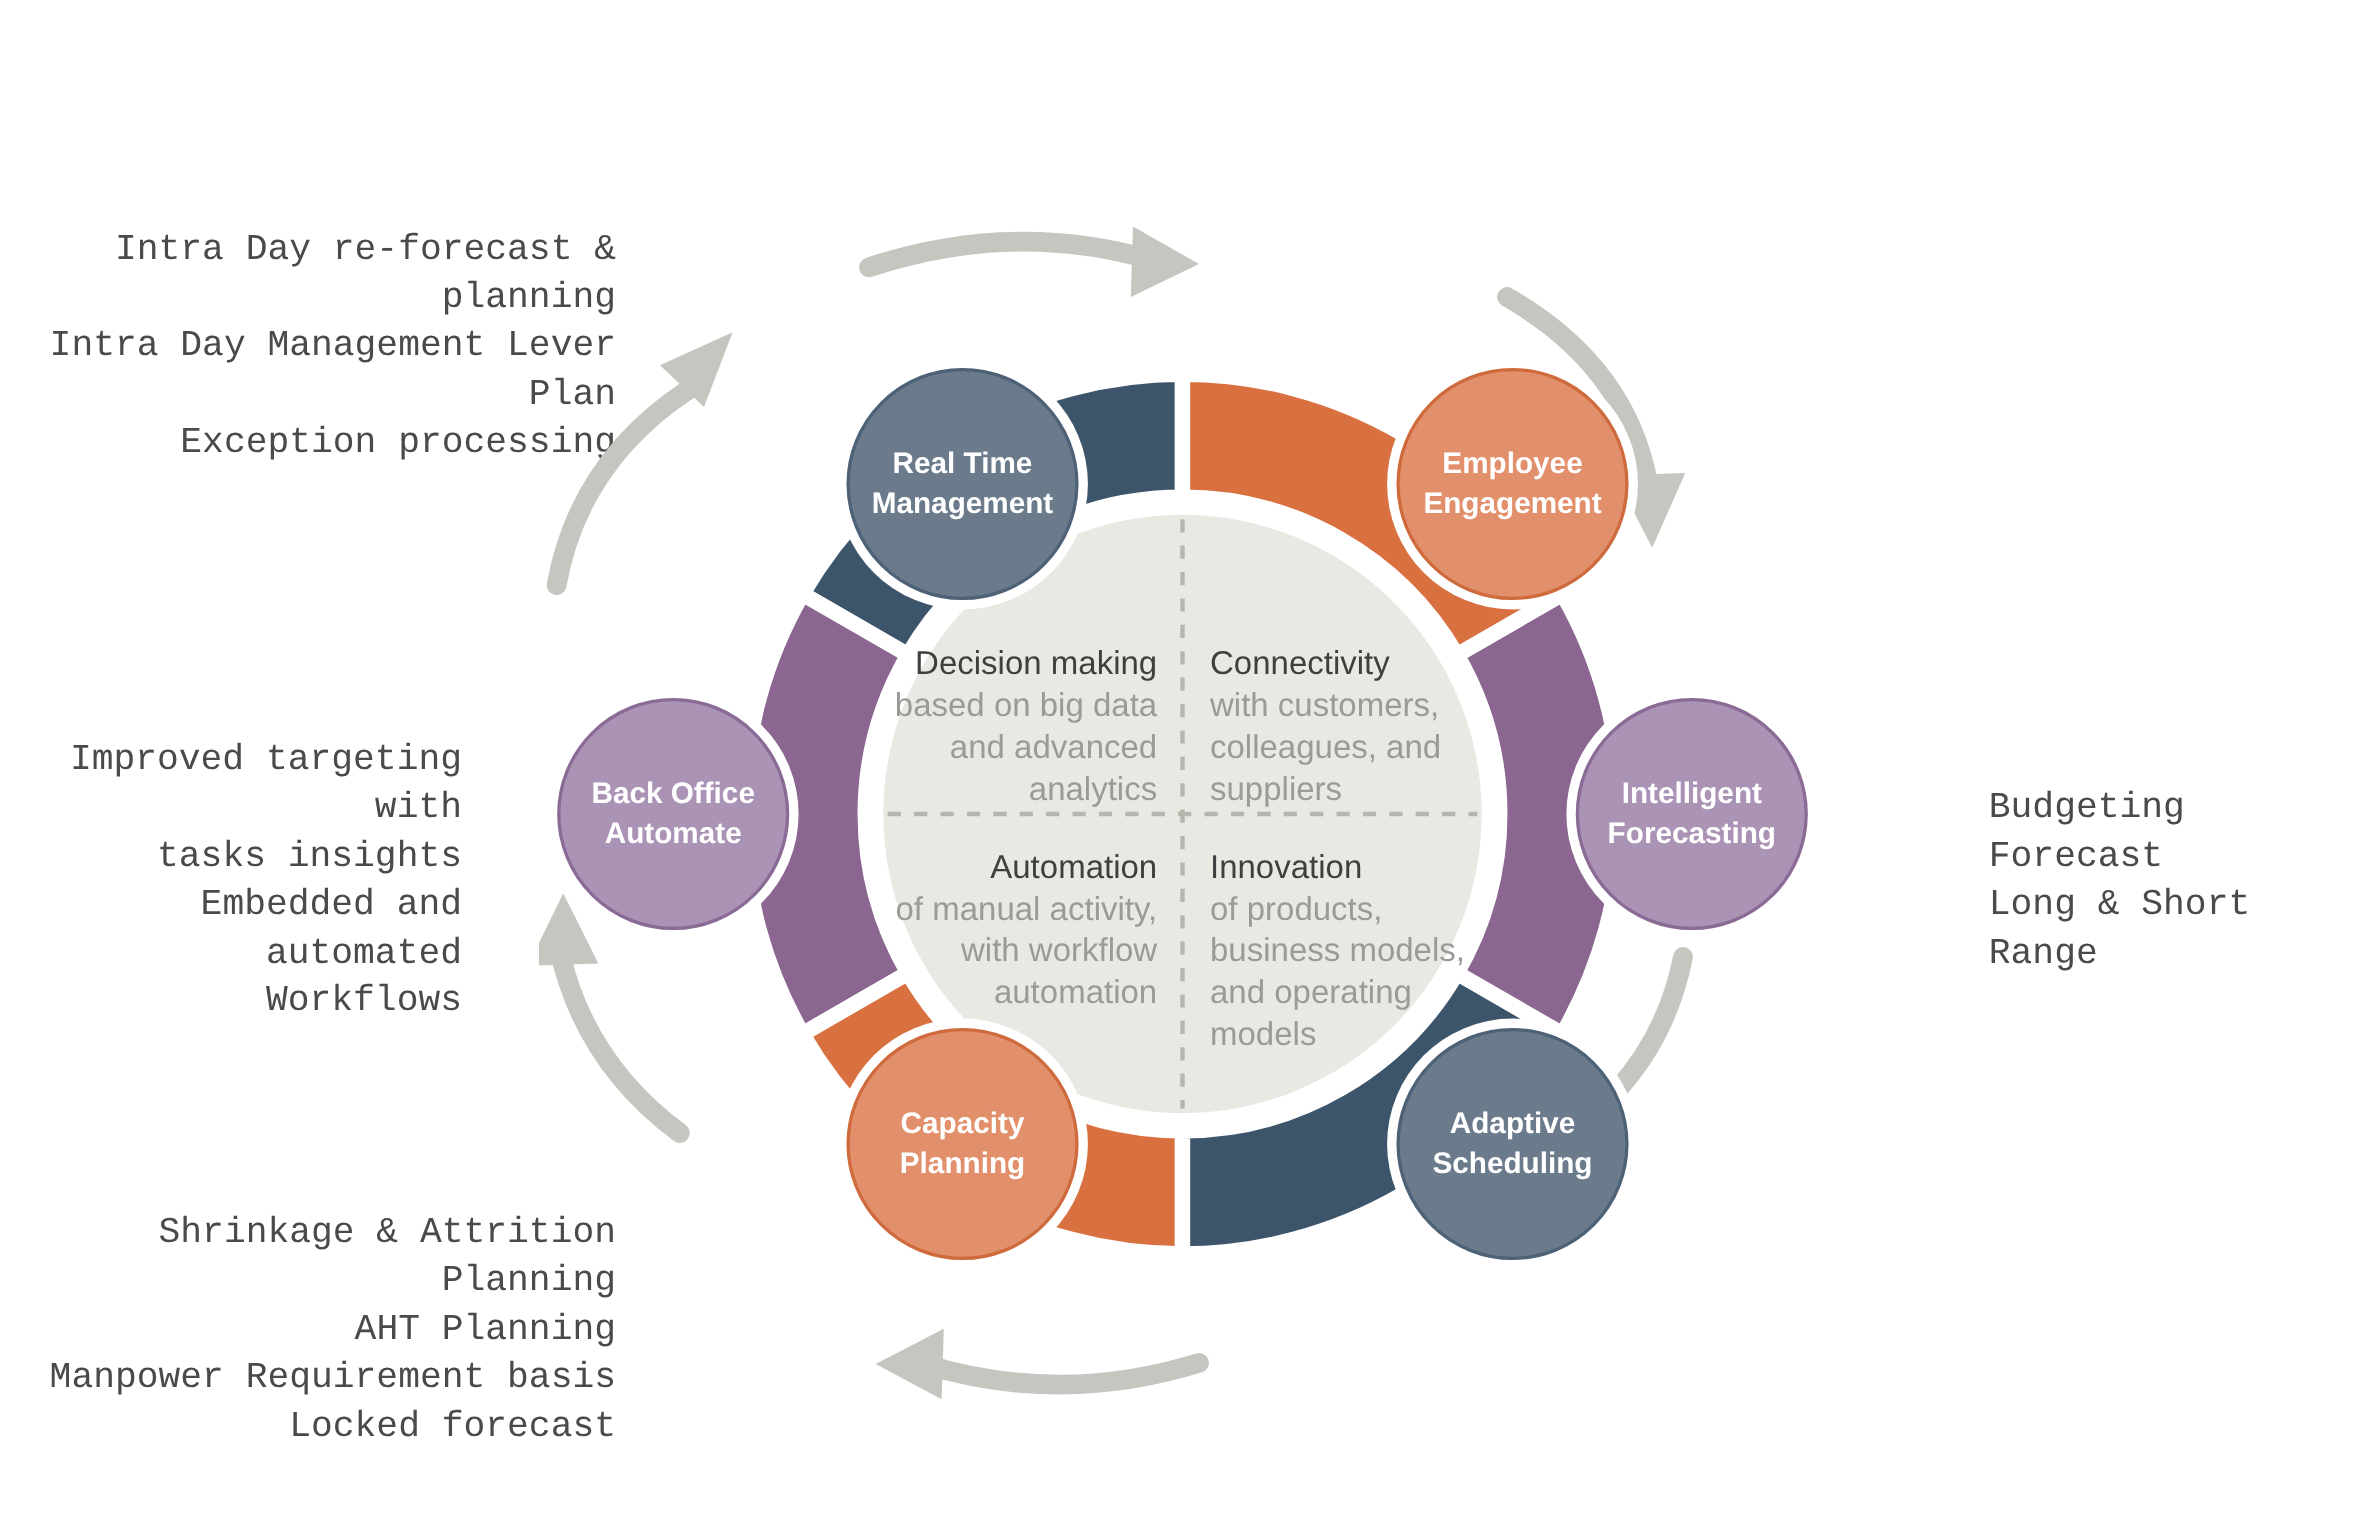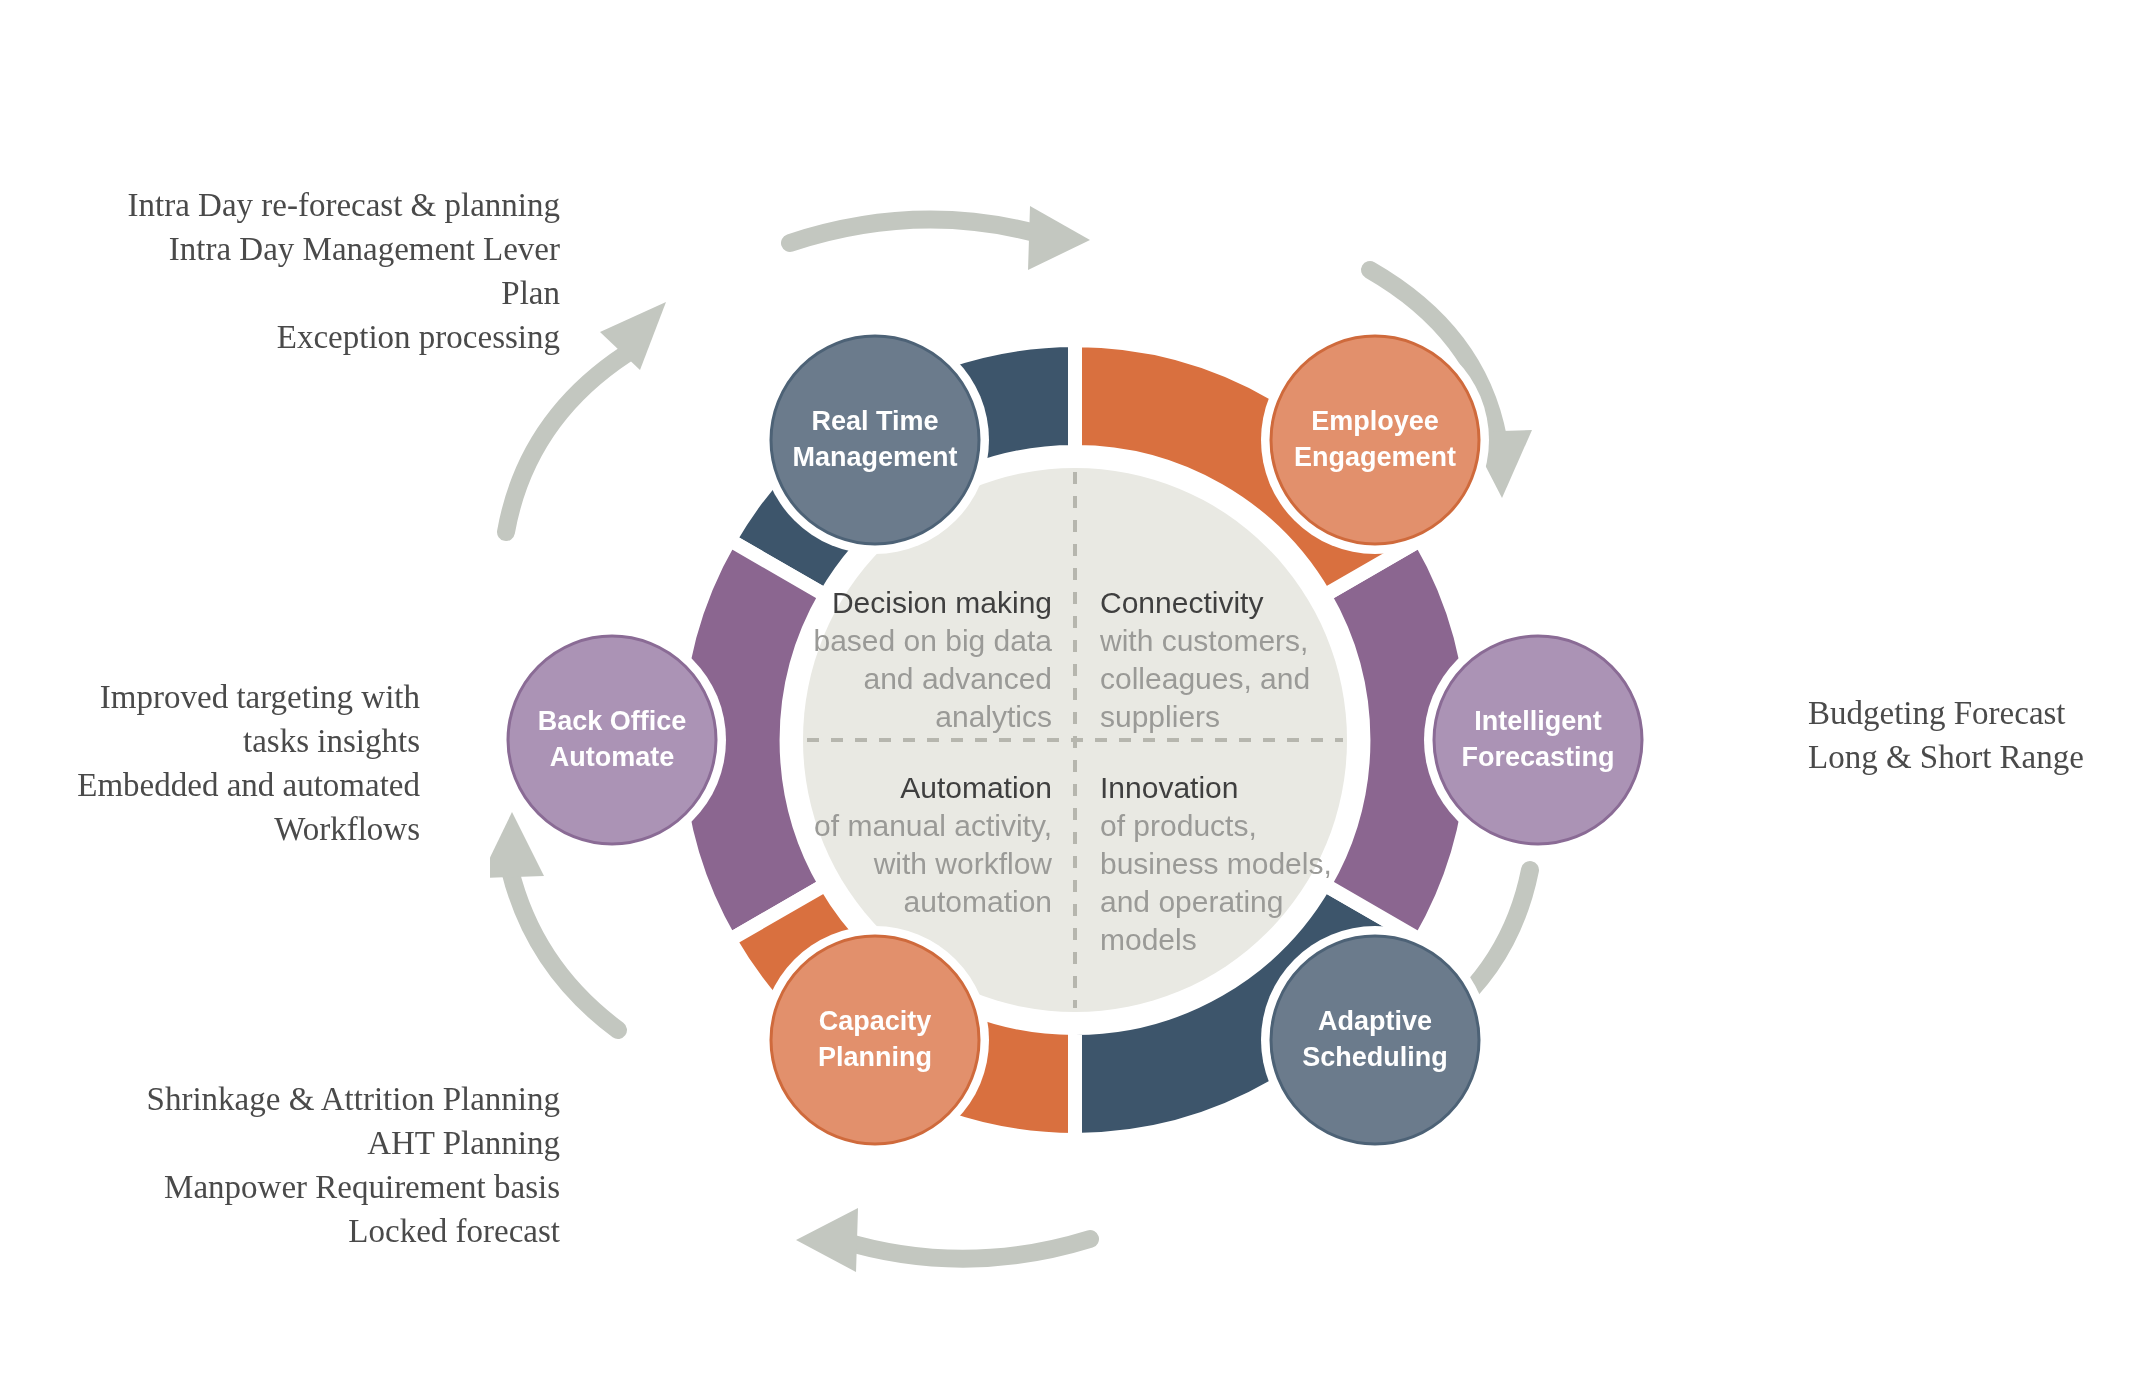--- a/index.html
+++ b/index.html
@@ -19,30 +19,31 @@
     position: absolute;
     left: 0; top: 0;
     width: 2150px;
     height: 1382px;
   }
 
   
   .ann {
     position: absolute;
     color: #4a4a4a;
-    font-family: Liberation Serif, serif;
+    font-family: Liberation Mono, monospace;
     font-size: 33px;
     line-height: 1.33;
     white-space: pre-line;
+    margin-top: 21px;
   }
   .ann.right { text-align: left; }
   .ann.left  { text-align: right; }
 
   #ann-rtm       { left: 20px;   top: 184px;  width: 540px; }
-  #ann-backoffice{ left: 20px;   top: 676px;  width: 400px; text-align: right; }
+  #ann-backoffice{ left: 20px;   top: 648px;  width: 400px; text-align: right; }
   #ann-capacity  { left: 20px;   top: 1078px; width: 540px; }
   #ann-employee  { left: 1672px; top: 235px;  width: 470px; }
   #ann-forecast  { left: 1808px; top: 692px;  width: 340px; }
   #ann-adaptive  { left: 1672px; top: 1078px; width: 470px; }
 
   
   #wheel { position:absolute; left: 490px; top: 100px; }
 
   .seg-label {
     font-family: "Liberation Sans", sans-serif;

